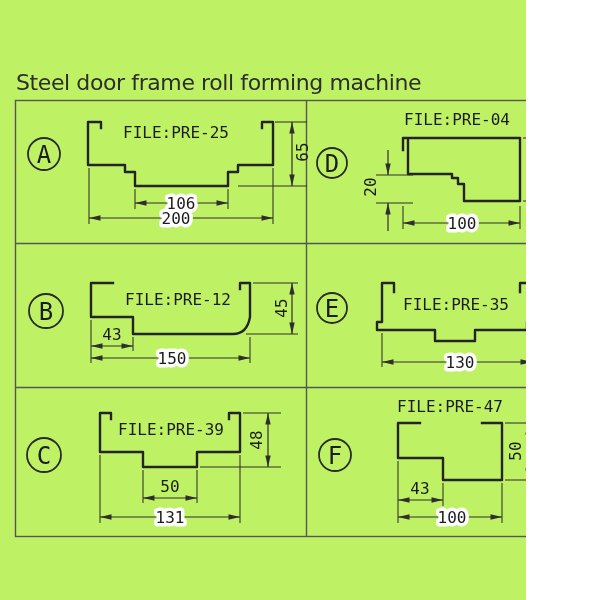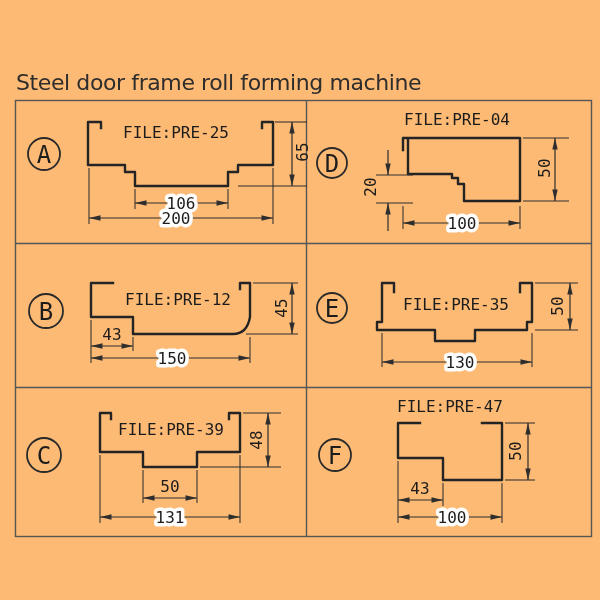--- a/index.html
+++ b/index.html
@@ -1,16 +1,16 @@
 <!DOCTYPE html>
 <html><head>
 <meta charset="utf-8">
 <style>
   html,body{margin:0;padding:0;background:#ffffff;}
-  .stage{position:relative;width:600px;height:600px;background:#fdba74;overflow:hidden;
+  .stage{position:relative;width:526px;height:600px;background:#bef264;overflow:hidden;
          font-family:"DejaVu Sans Mono",monospace;}
   svg{position:absolute;left:0;top:0;}
   .grid{stroke:#565656;stroke-width:1.4;fill:none;}
   .profile{fill:none;stroke:#242424;stroke-width:2.4;stroke-linejoin:round;stroke-linecap:square;}
   .dim{stroke:#2e2e2e;stroke-width:1.2;fill:none;}
   .ext{stroke:#2e2e2e;stroke-width:1.05;fill:none;}
   .circ{fill:none;stroke:#2a2a2a;stroke-width:1.8;}
   text{fill:#1c1c1c;font-family:"DejaVu Sans Mono",monospace;}
   .ftxt{font-size:16px;}
   .dtxt{font-size:16px;}

